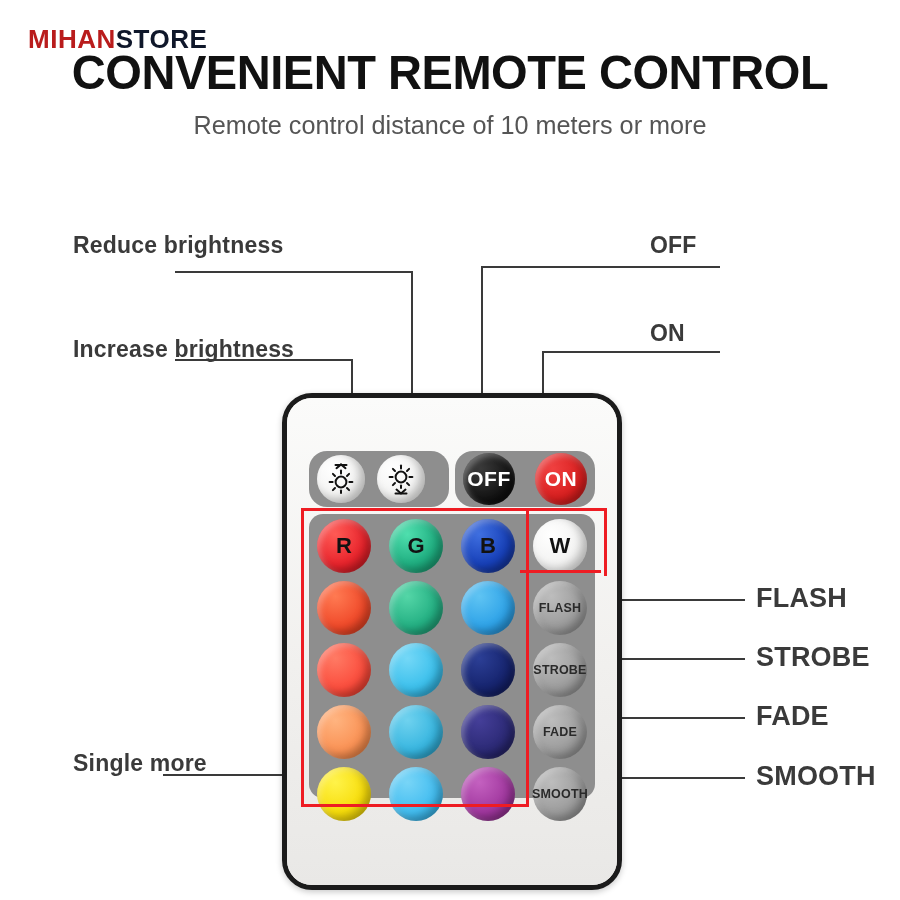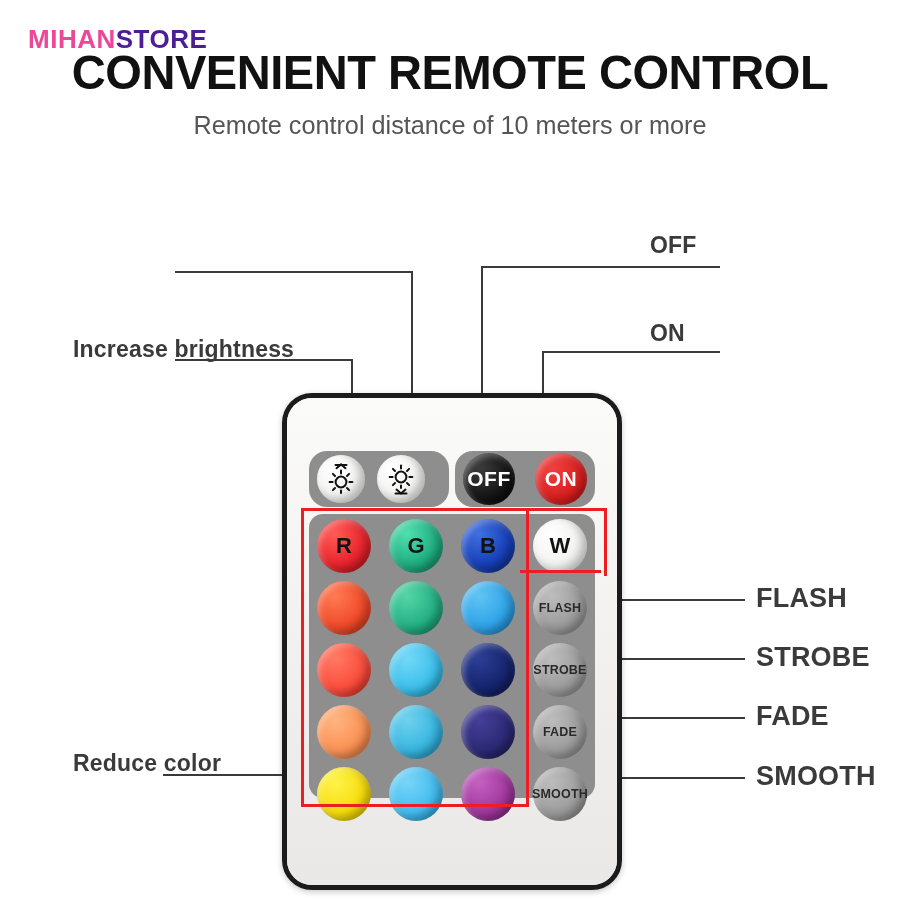--- a/index.html
+++ b/index.html
@@ -11,22 +11,22 @@
     position:relative;
   }
   #stage{position:absolute;inset:0;width:900px;height:900px;}
 
   
   #brand{
     position:absolute;left:28px;top:24px;
     font-size:26px;font-weight:700;letter-spacing:.5px;
     white-space:nowrap;
   }
-  #brand .b1{color:#ec4899;}
-  #brand .b2{color:#4c1d95;}
+  #brand .b1{color:#b91c1c;}
+  #brand .b2{color:#0f172a;}
 
   
   #title{
     position:absolute;top:44px;left:0;width:900px;
     text-align:center;
     font-size:49px;font-weight:700;
     letter-spacing:-0.5px;
     color:#111111;
     transform:scaleX(.96);
     white-space:nowrap;
@@ -135,30 +135,31 @@
       <path d="M745 659 H560"></path>
 
       <path d="M745 718 H545"></path>
 
       <path d="M745 778 H560"></path>
 
       <path d="M163 775 H345"></path>
     </g>
   </svg>
 
+  <div class="calloutlabel" style="left:73px;top:232px;">Reduce brightness</div>
   <div class="calloutlabel" style="left:73px;top:336px;">Increase brightness</div>
   <div class="calloutlabel" style="left:650px;top:232px;">OFF</div>
   <div class="calloutlabel" style="left:650px;top:320px;">ON</div>
 
   <div class="calloutlabel big" style="left:756px;top:583px;">FLASH</div>
   <div class="calloutlabel big" style="left:756px;top:642px;">STROBE</div>
   <div class="calloutlabel big" style="left:756px;top:701px;">FADE</div>
   <div class="calloutlabel big" style="left:756px;top:761px;">SMOOTH</div>
 
-  <div class="calloutlabel" style="left:73px;top:750px;">Reduce color</div>
+  <div class="calloutlabel" style="left:73px;top:750px;">Single more</div>
 
   <div id="remote">
     <div id="remote-inner">
 
       <div class="pad" id="pad-top-left"></div>
       <div class="pad" id="pad-top-right"></div>
       <div class="pad" id="pad-grid"></div>
 
       <div class="btn btn-white" style="left:30px;top:57px;width:48px;height:48px;">
         <svg class="sun" width="34" height="34" viewBox="0 0 34 34">

